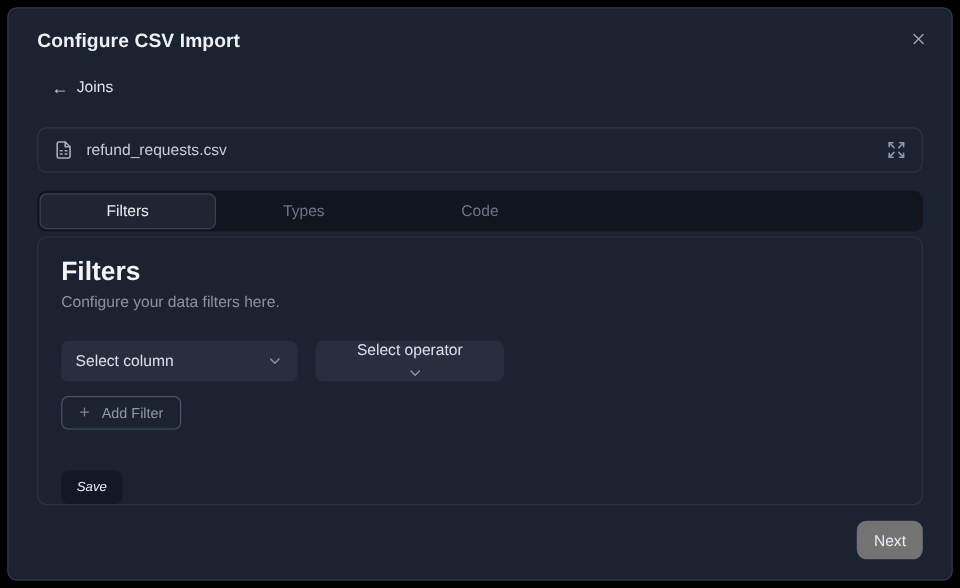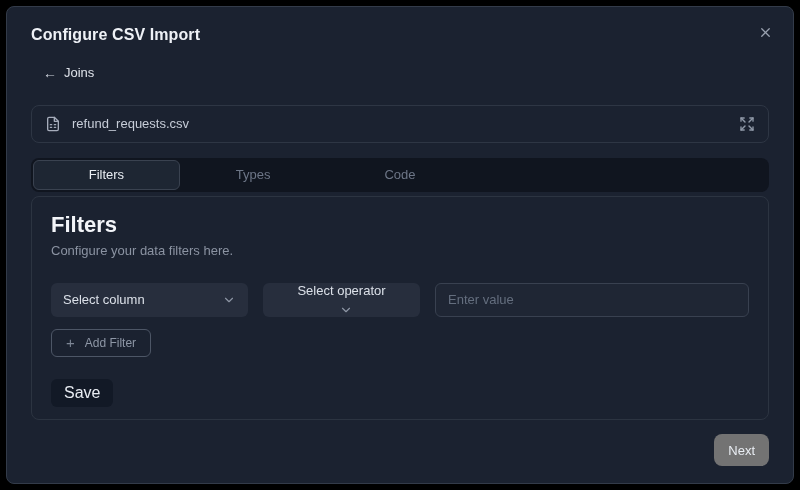--- a/index.html
+++ b/index.html
@@ -171,30 +171,31 @@
     background: transparent;
     color: #8e97a6;
     font-size: 12px;
     cursor: pointer;
     font-family: "Liberation Sans", sans-serif;
   }
   .plus-glyph { font-size: 15px; line-height: 1; color: #7c8594; }
 
   .save-btn {
     display: block;
-    margin-top: 22px;
+    margin-top: 34px;
     height: 28px;
     padding: 0 13px;
     background: #121926;
     border: none;
     border-radius: 6px;
     color: #e9edf3;
-    font-size: 16px;
-    cursor: pointer;
-    font-family: "Liberation Sans", sans-serif;
+    font-size: 11px;
+    cursor: pointer;
+    font-family: "Liberation Sans", sans-serif;
+    font-style: italic;
   }
 
   .next-btn {
     position: absolute;
     right: 24px;
     bottom: 17px;
     height: 32px;
     padding: 0 14px;
     background: #737373;
     border: none;
@@ -274,21 +275,20 @@
 
       <button class="select select-operator">
         <span>Select operator</span>
         <span class="chevron">
           <svg width="14" height="14" viewBox="0 0 24 24" fill="none" stroke="currentColor" stroke-width="2" stroke-linecap="round" stroke-linejoin="round">
               <path d="m6 9 6 6 6-6"></path>
             </svg>
         </span>
       </button>
 
-      <input class="value-input" type="text" placeholder="Enter value" style="">
     </div>
 
     <button class="add-filter-btn">
       <span class="plus-glyph">+</span>
       <span>Add Filter</span>
     </button>
 
     <button class="save-btn">Save</button>
   </div>
 

